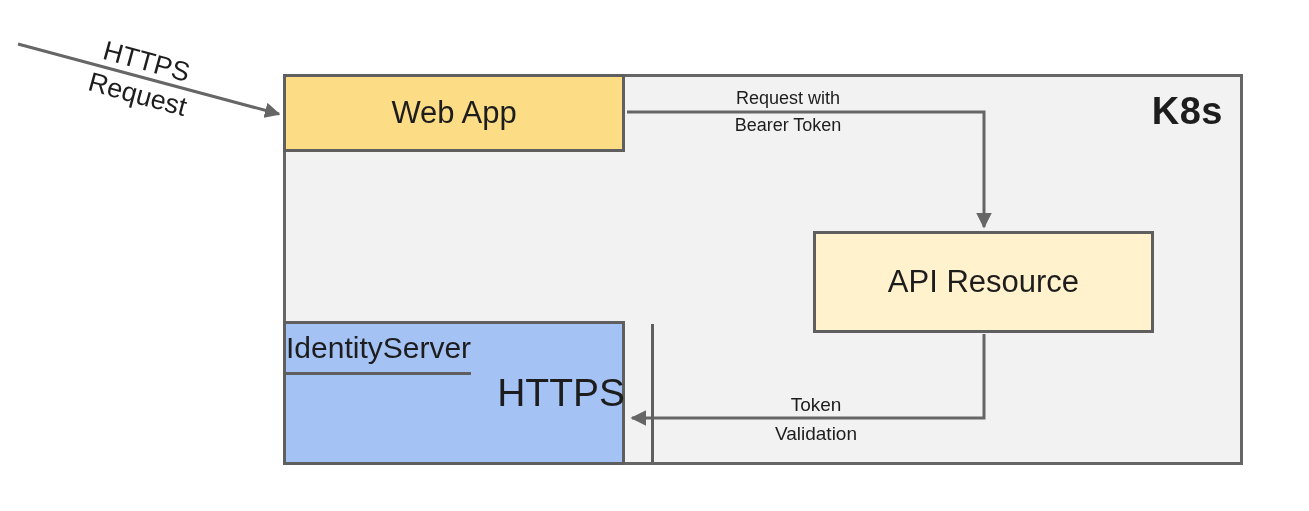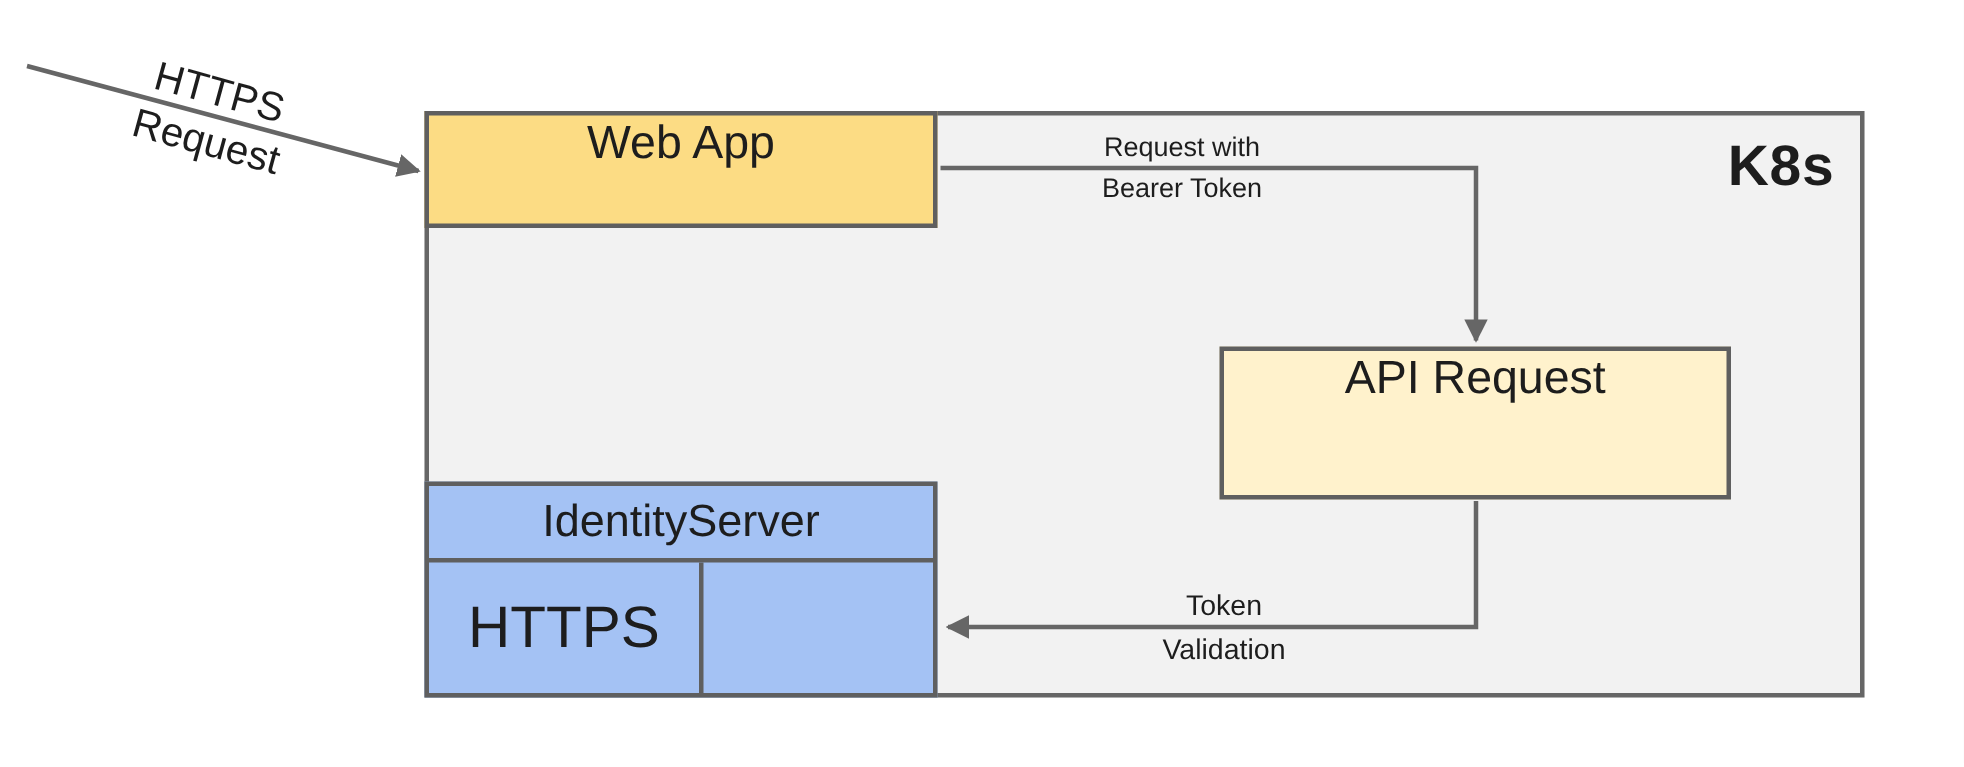--- a/index.html
+++ b/index.html
@@ -34,40 +34,41 @@
     font-size: 38px;
     font-weight: 700;
     letter-spacing: 0.5px;
   }
   
   .node {
     position: absolute;
     box-sizing: border-box;
     border: 3px solid var(--node-border, #5f5f5f);
     display: flex;
+    align-items: center;
     justify-content: center;
   }
   .node-webapp {
     left: 283px; top: 74px; width: 342px; height: 78px;
     background: var(--web-app-fill, #fcdc84);
     font-size: 31px;
   }
   .node-api {
     left: 813px; top: 231px; width: 341px; height: 102px;
     background: var(--api-resource-fill, #fff2cc);
     font-size: 31px;
   }
   .node-identity {
     position: absolute;
     left: 283px; top: 321px; width: 342px; height: 144px;
     box-sizing: border-box;
     border: 3px solid var(--node-border, #5f5f5f);
     background: var(--identity-fill, #a4c2f4);
     display: flex;
-    flex-direction: column;
+    flex-direction: row;
   }
   .identity-header {
     height: 48px;
     border-bottom: 3px solid var(--node-border, #5f5f5f);
     display: flex;
     align-items: center;
     justify-content: center;
     font-size: 30px;
   }
   .identity-ports {
@@ -139,21 +140,21 @@
   <div class="edge-label label-token">Token
 Validation</div>
   <div class="edge-label label-bearer">Request with
 Bearer Token</div>
 
   <div class="node node-webapp">
     <span>Web App</span>
   </div>
 
   <div class="node node-api">
-    <span>API Request</span>
+    <span>API Resource</span>
   </div>
 
   <div class="node-identity">
     <div class="identity-header">
       <span>IdentityServer</span>
     </div>
     <div class="identity-ports">
       <div class="port port-https">
         <span>HTTPS</span>
       </div>

